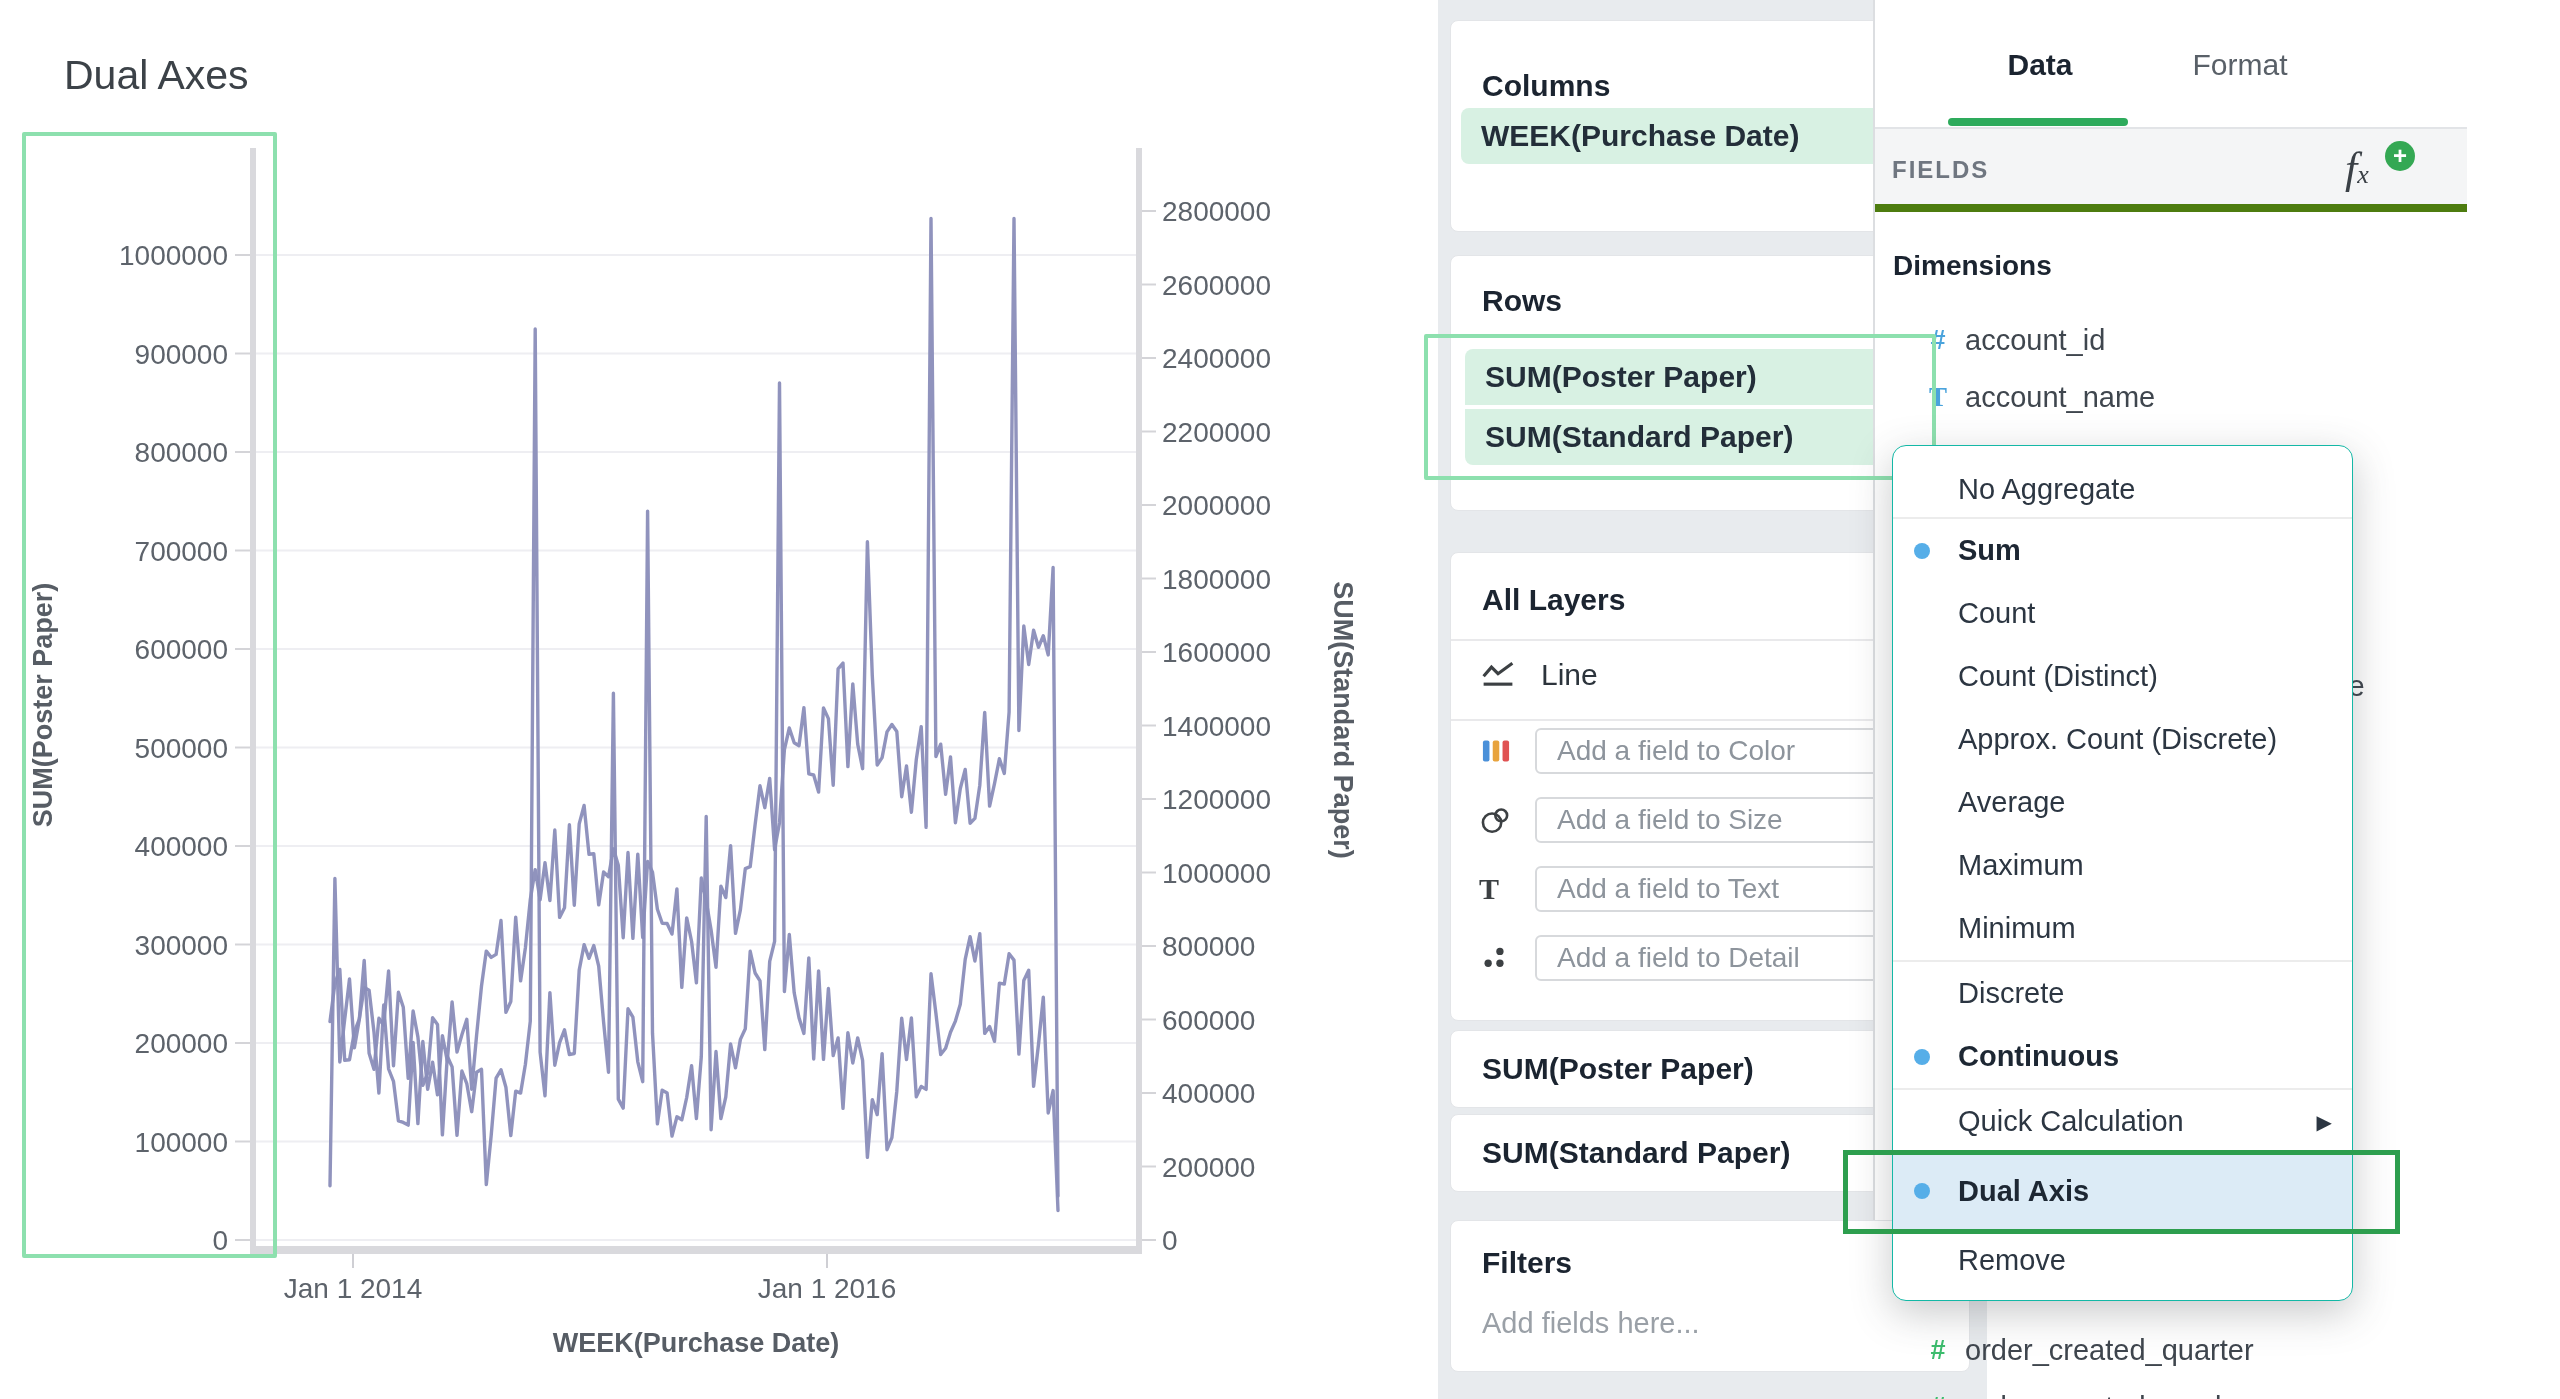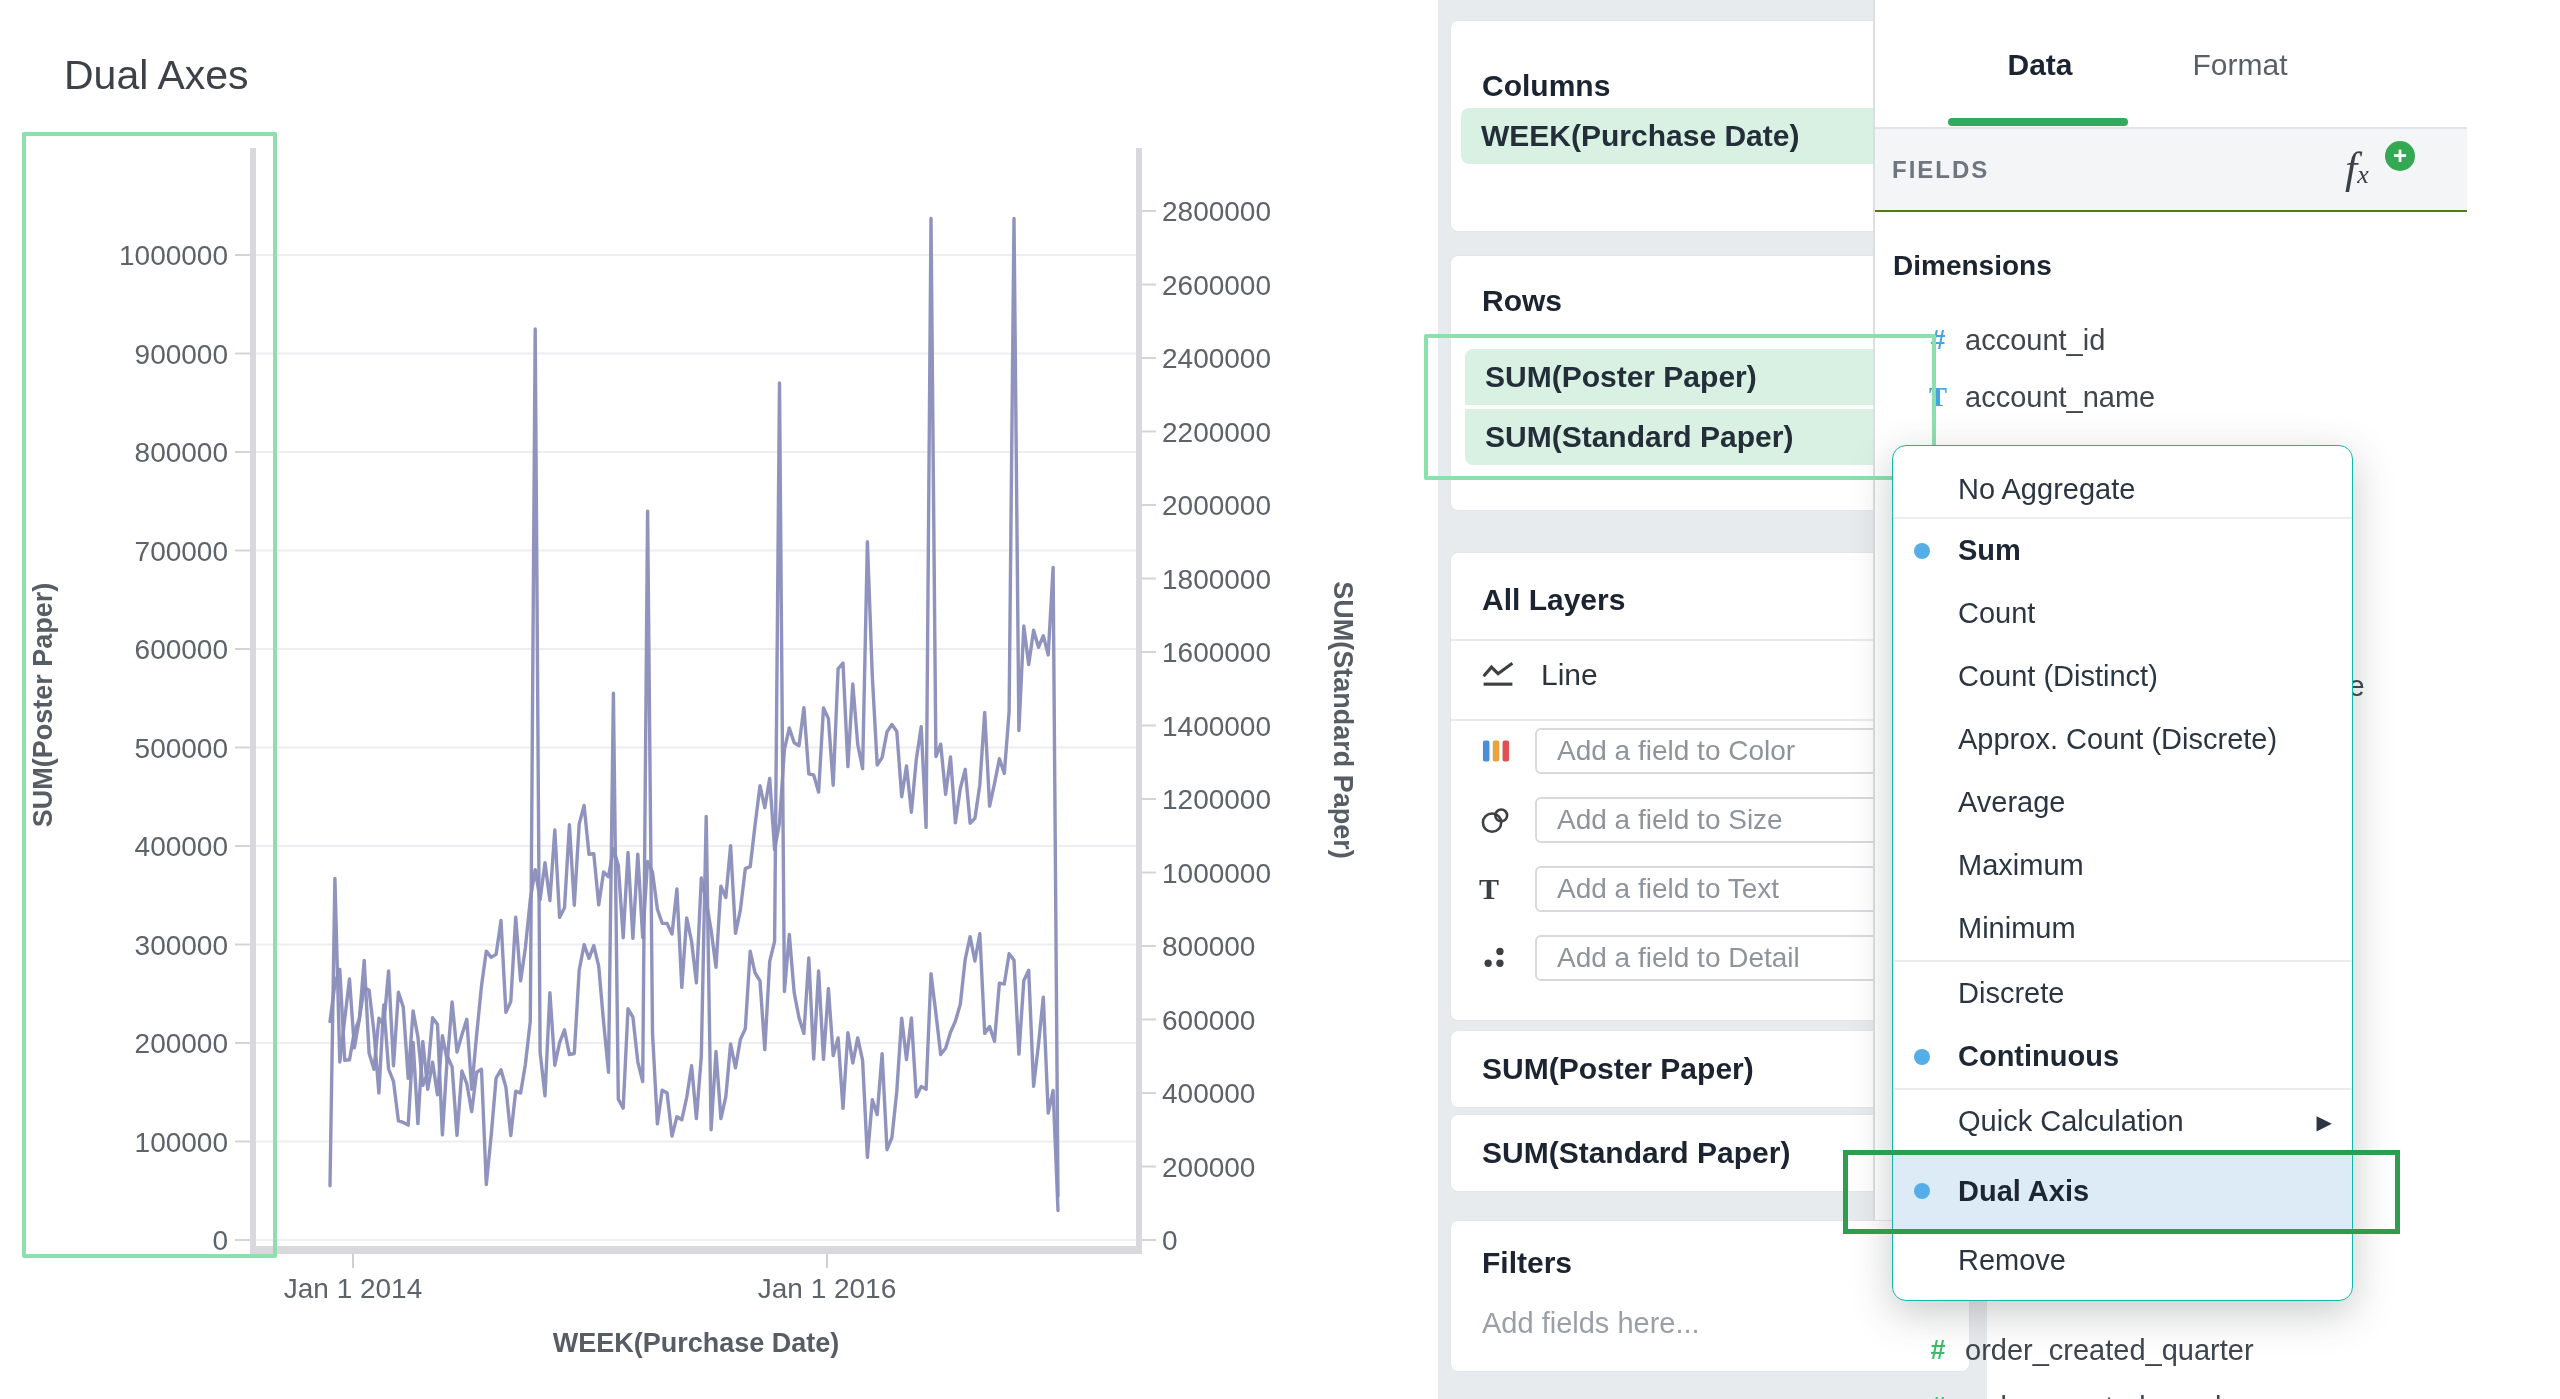--- a/index.html
+++ b/index.html
@@ -37,21 +37,21 @@
   .mline-icon { position:absolute; right:34px; top:50%; transform:translateY(-50%); }
   .placeholder { font-size:29px; color:#9aa0a7; }
 
   
   .right-panel { position:absolute; left:1873px; top:0; width:605px; height:1220px; background:#fff;
                  border-left:2px solid #dcdee1; }
   .tab { position:absolute; top:30px; height:70px; width:200px; text-align:center; line-height:70px; font-size:30px; color:#596068; }
   .tab.active { font-weight:bold; color:#1b2430; }
   .tab-underline { position:absolute; left:73px; top:118px; width:180px; height:8px; background:#2eab5c; border-radius:4px; }
   .fields-band { position:absolute; left:0; top:127px; width:592px; height:85px; background:#f4f5f6;
-                 border-top:2px solid #e2e4e7; border-bottom:2px solid #4d7c0f; }
+                 border-top:2px solid #e2e4e7; border-bottom:8px solid #4d7c0f; }
   .fields-label { position:absolute; left:17px; top:0; line-height:82px; font-size:24px; font-weight:bold;
                   letter-spacing:2px; color:#6f7680; }
   .fx-wrap { position:absolute; right:52px; top:14px; width:70px; height:56px; }
   .fx-f { font-family:"Liberation Serif",serif; font-style:italic; font-size:44px; color:#3a4046; }
   .fx-x { font-family:"Liberation Serif",serif; font-style:italic; font-size:26px; color:#3a4046; }
   .fx-badge { position:absolute; right:0; top:-2px; width:30px; height:30px; background:#34a853; border-radius:50%;
               color:#fff; font-size:24px; font-weight:bold; text-align:center; line-height:30px; }
   .dim-header { position:absolute; left:18px; top:250px; font-size:28px; font-weight:bold; color:#1b2430; }
   .field-list { position:absolute; left:0; width:100%; }
   .field-row { position:relative; height:57px; display:flex; align-items:center; }

